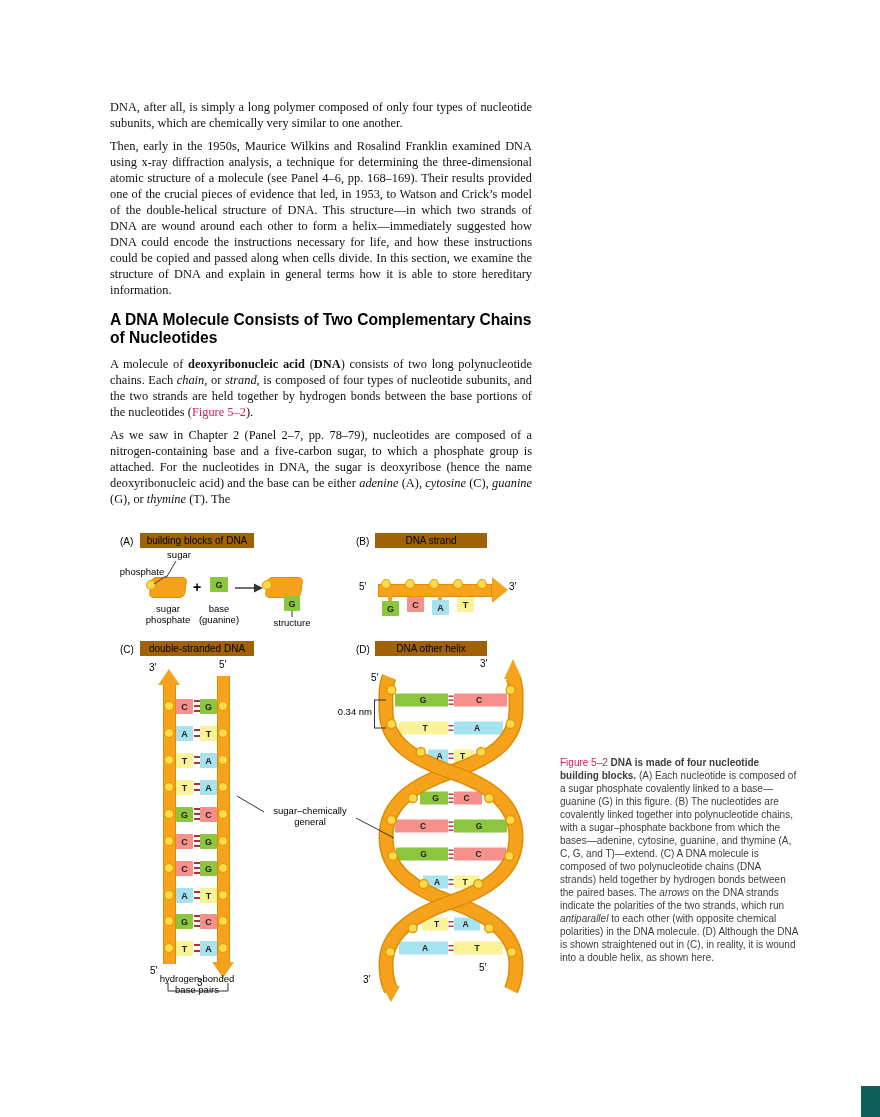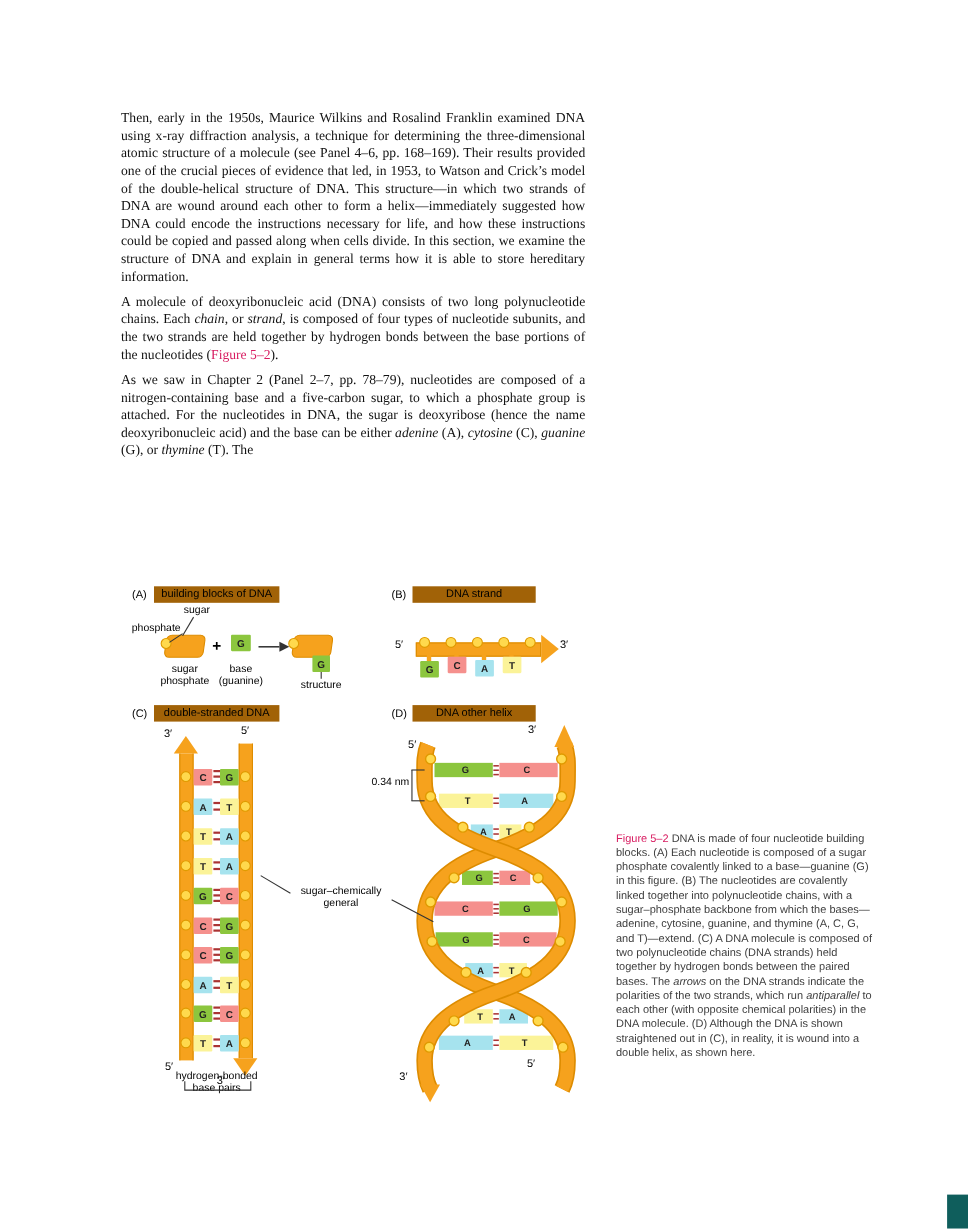--- a/index.html
+++ b/index.html
@@ -3,21 +3,21 @@
 <meta charset="utf-8">
 <style>
   *{margin:0;padding:0;box-sizing:border-box}
   html,body{width:880px;height:1117px;background:#ffffff;position:relative;overflow:hidden;
     font-family:"Liberation Sans",sans-serif;color:#111}
   .textcol{position:absolute;left:110px;top:99px;width:422px;
     font-family:"Liberation Serif",serif;font-size:12.4px;line-height:1.29;text-align:justify}
   .textcol p{margin-bottom:7px}
   .textcol h2{font-family:"Liberation Sans",sans-serif;font-size:15.6px;line-height:1.18;
     font-weight:700;color:#000;margin:13px 0 8px;text-align:left}
-  .rt-b{font-weight:normal}
+  .rt-b{font-weight:bold}
   .rt-i{font-style:italic}
   .rt-fig{color:#d81b60;font-weight:normal}
   .fig{position:absolute;inset:0;font-family:"Liberation Sans",sans-serif}
   .abs{position:absolute}
   .ptag{position:absolute;font-size:10px;color:#000}
   .plabel{position:absolute;height:15px;background:#a16207;font-size:10px;color:#000;
     display:flex;align-items:center;justify-content:center}
   .flabel{position:absolute;font-size:9.5px;color:#000;text-align:center;line-height:1.15}
   .prime{position:absolute;font-size:10px;color:#000}
   .rail{position:absolute;width:13px;background:#f6a21d;border-left:1.5px solid #dd8c00;border-right:1.5px solid #dd8c00}
@@ -32,21 +32,23 @@
   .bar{position:absolute;background:#f6a21d;border:1px solid #dd8c00}
   .plus{position:absolute;font-size:14px;font-weight:bold;color:#000}
   .caption{position:absolute;left:560px;top:756px;width:238px;font-size:10px;line-height:1.3;color:#3d3d3d}
   .corner{position:absolute;left:861px;top:1086px;width:19px;height:31px;background:#0f5e5c}
   svg{position:absolute;overflow:visible}
 </style>
 </head>
 <body>
 
 <div class="textcol">
+  <p><span>DNA, after all, is simply a long polymer composed of only four types of nucleotide subunits, which are chemically very similar to one another.</span></p>
   <p><span>Then, early in the 1950s, Maurice Wilkins and Rosalind Franklin examined DNA using x-ray diffraction analysis, a technique for determining the three-dimensional atomic structure of a molecule (see Panel 4–6, pp. 168–169). Their results provided one of the crucial pieces of evidence that led, in 1953, to Watson and Crick’s model of the double-helical structure of DNA. This structure—in which two strands of DNA are wound around each other to form a helix—immediately suggested how DNA could encode the instructions necessary for life, and how these instructions could be copied and passed along when cells divide. In this section, we examine the structure of DNA and explain in general terms how it is able to store hereditary information.</span></p>
+  <h2>A DNA Molecule Consists of Two Complementary Chains of Nucleotides</h2>
   <p><span>A molecule of </span><span class="rt-b">deoxyribonucleic acid</span><span> (</span><span class="rt-b">DNA</span><span>) consists of two long polynucleotide chains. Each </span><span class="rt-i">chain</span><span>, or </span><span class="rt-i">strand</span><span>, is composed of four types of nucleotide subunits, and the two strands are held together by hydrogen bonds between the base portions of the nucleotides (</span><span class="rt-fig">Figure 5–2</span><span>).</span></p>
   <p><span>As we saw in Chapter 2 (Panel 2–7, pp. 78–79), nucleotides are composed of a nitrogen-containing base and a five-carbon sugar, to which a phosphate group is attached. For the nucleotides in DNA, the sugar is deoxyribose (hence the name deoxyribonucleic acid) and the base can be either </span><span class="rt-i">adenine</span><span> (A), </span><span class="rt-i">cytosine</span><span> (C), </span><span class="rt-i">guanine</span><span> (G), or </span><span class="rt-i">thymine</span><span> (T). The</span></p>
 </div>
 
 <div class="fig" id="fig-layer">
 
   <div class="ptag" style="left:120px;top:536px">(A)</div>
   <div class="plabel" style="left:140px;top:533px;width:114px">building blocks of DNA</div>
   <div class="flabel" style="left:162px;top:550px;width:34px">sugar</div>
   <div class="flabel" style="left:118px;top:567px;width:48px">phosphate</div>

